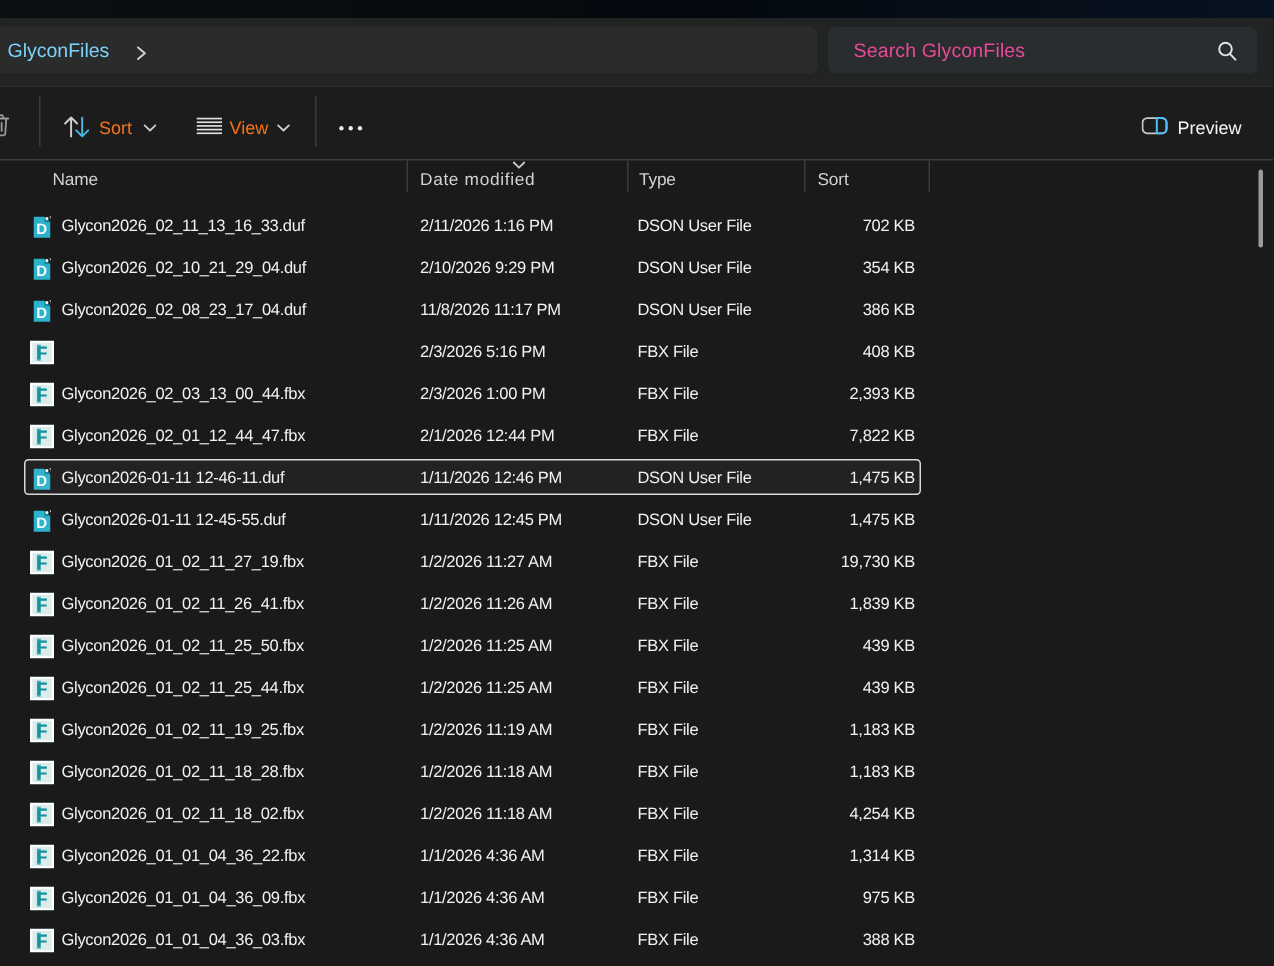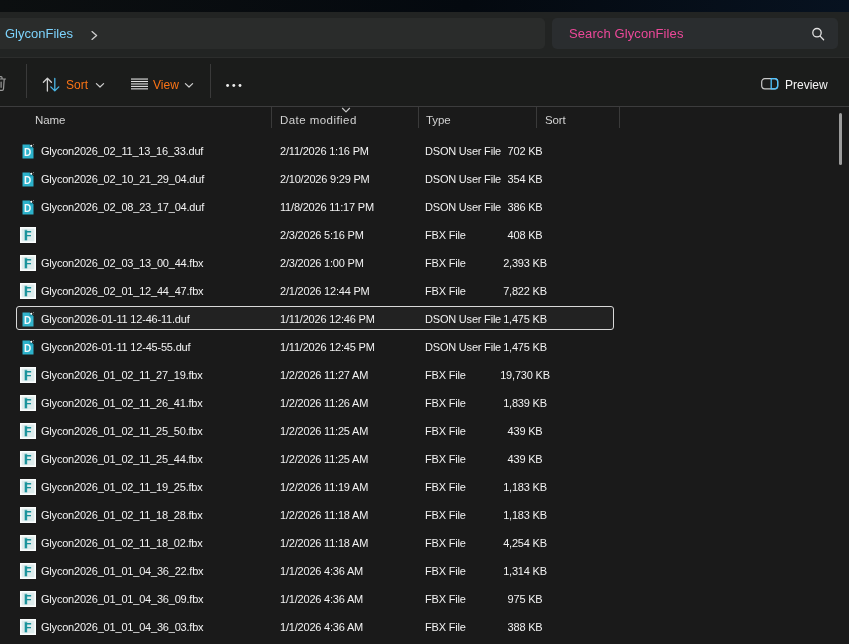--- a/index.html
+++ b/index.html
@@ -15,21 +15,21 @@
 .tl{position:absolute;top:60.5px;height:48px;line-height:48px;font-size:12px;color:#f97316;}
 #hline{position:absolute;left:0;top:105.5px;width:849px;height:1px;background:#3c3c3d;}
 .hsep{position:absolute;top:107px;width:1px;height:21px;background:#3a3a3a;}
 .hc{position:absolute;top:106.5px;height:26px;line-height:26px;font-size:11.5px;color:#d2d2d2;letter-spacing:-0.1px;}
 .row{position:absolute;left:0;width:849px;height:28px;}
 .fi{position:absolute;}
 .c{position:absolute;top:0;height:28px;line-height:28px;font-size:11px;color:#f2f2f2;letter-spacing:-0.2px;white-space:pre;}
 .n{left:41px;}
 .d{left:280px;}
 .t{left:425px;}
-.s{left:440px;width:170px;text-align:center;}
+.s{left:440px;width:170px;text-align:right;}
 #focus{position:absolute;left:16px;top:306px;width:596px;height:22px;border:1px solid #d8d8d8;border-radius:3px;background:rgba(255,255,255,0.035);}
 #thumb{position:absolute;left:839px;top:113px;width:3px;height:52px;background:#9b9b9b;border-radius:2px;}
 svg{display:block;}
 </style></head>
 <body>
 <div id="strip"></div>
 <div id="band"></div>
 <div id="addr"></div>
 <div id="crumb">GlyconFiles</div>
 <svg class="abs" style="left:90px;top:30px" width="9" height="11" viewBox="0 0 9 11">

